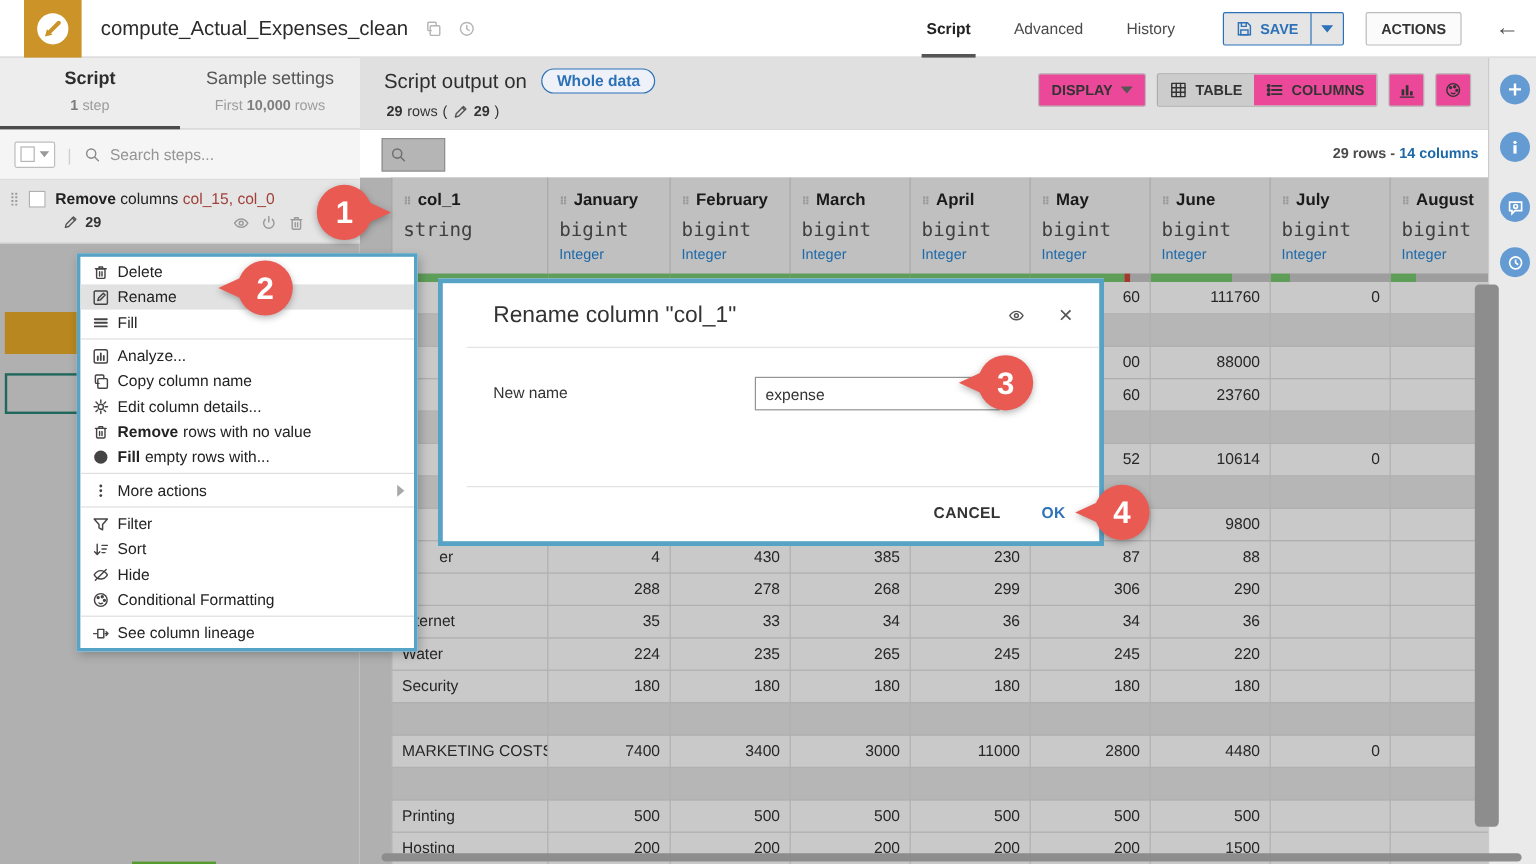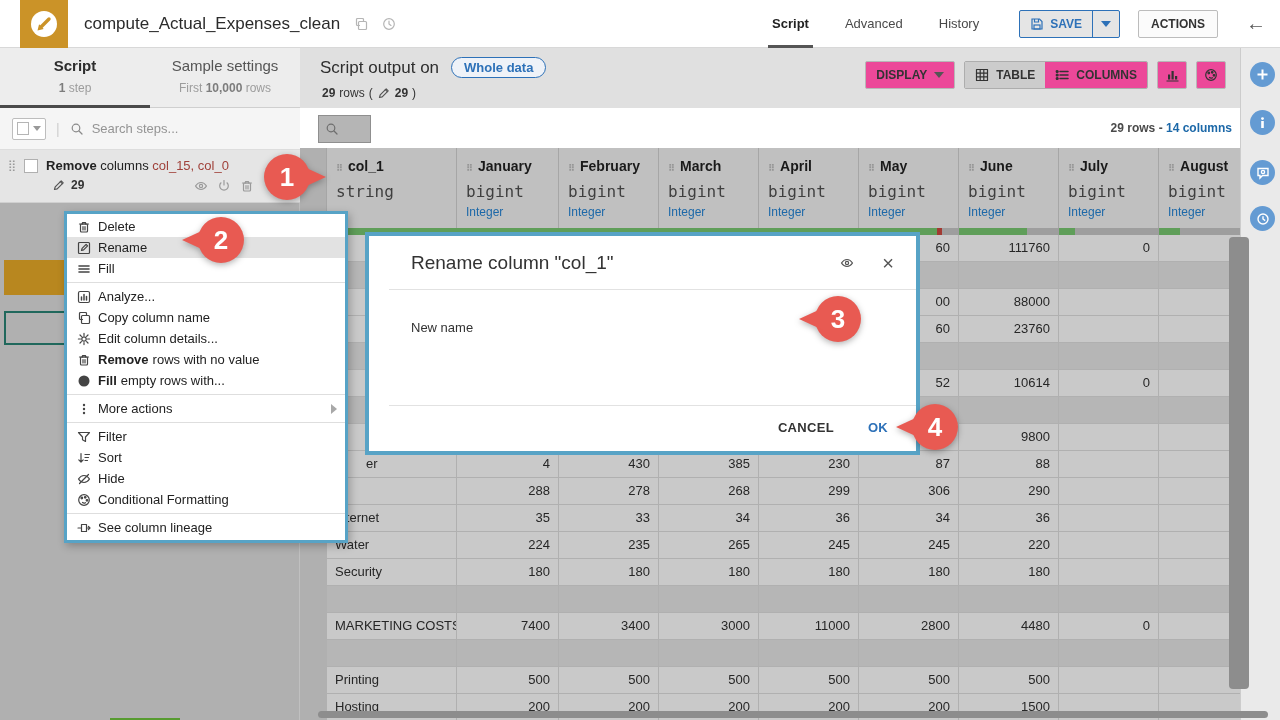--- a/index.html
+++ b/index.html
@@ -791,20 +791,21 @@
       <span id="m-eye">
           <svg width="14" height="14" viewBox="0 0 14 14" fill="none" stroke="currentColor" stroke-width="1.2" stroke-linecap="round" stroke-linejoin="round">
             <path d="M1.5 7s2.2-3.5 5.5-3.5S12.5 7 12.5 7 10.3 10.5 7 10.5 1.5 7 1.5 7z"></path>
             <circle cx="7" cy="7" r="1.6"></circle>
           </svg>
         </span>
       <span id="m-close">×</span>
     </div>
     <div id="m-body">
       <div id="m-label">New name</div>
+      <input id="m-input" value="expense" style="">
     </div>
     <div id="m-foot">
       <span id="m-cancel">CANCEL</span>
       <span id="m-ok">OK</span>
     </div>
   </div>
 
   <div class="pin right" style="left:264px; top:154px;">1</div>
   <div class="pin left" style="left:198px; top:217px;">2</div>
   <div class="pin left" style="left:815px; top:296px;">3</div>

